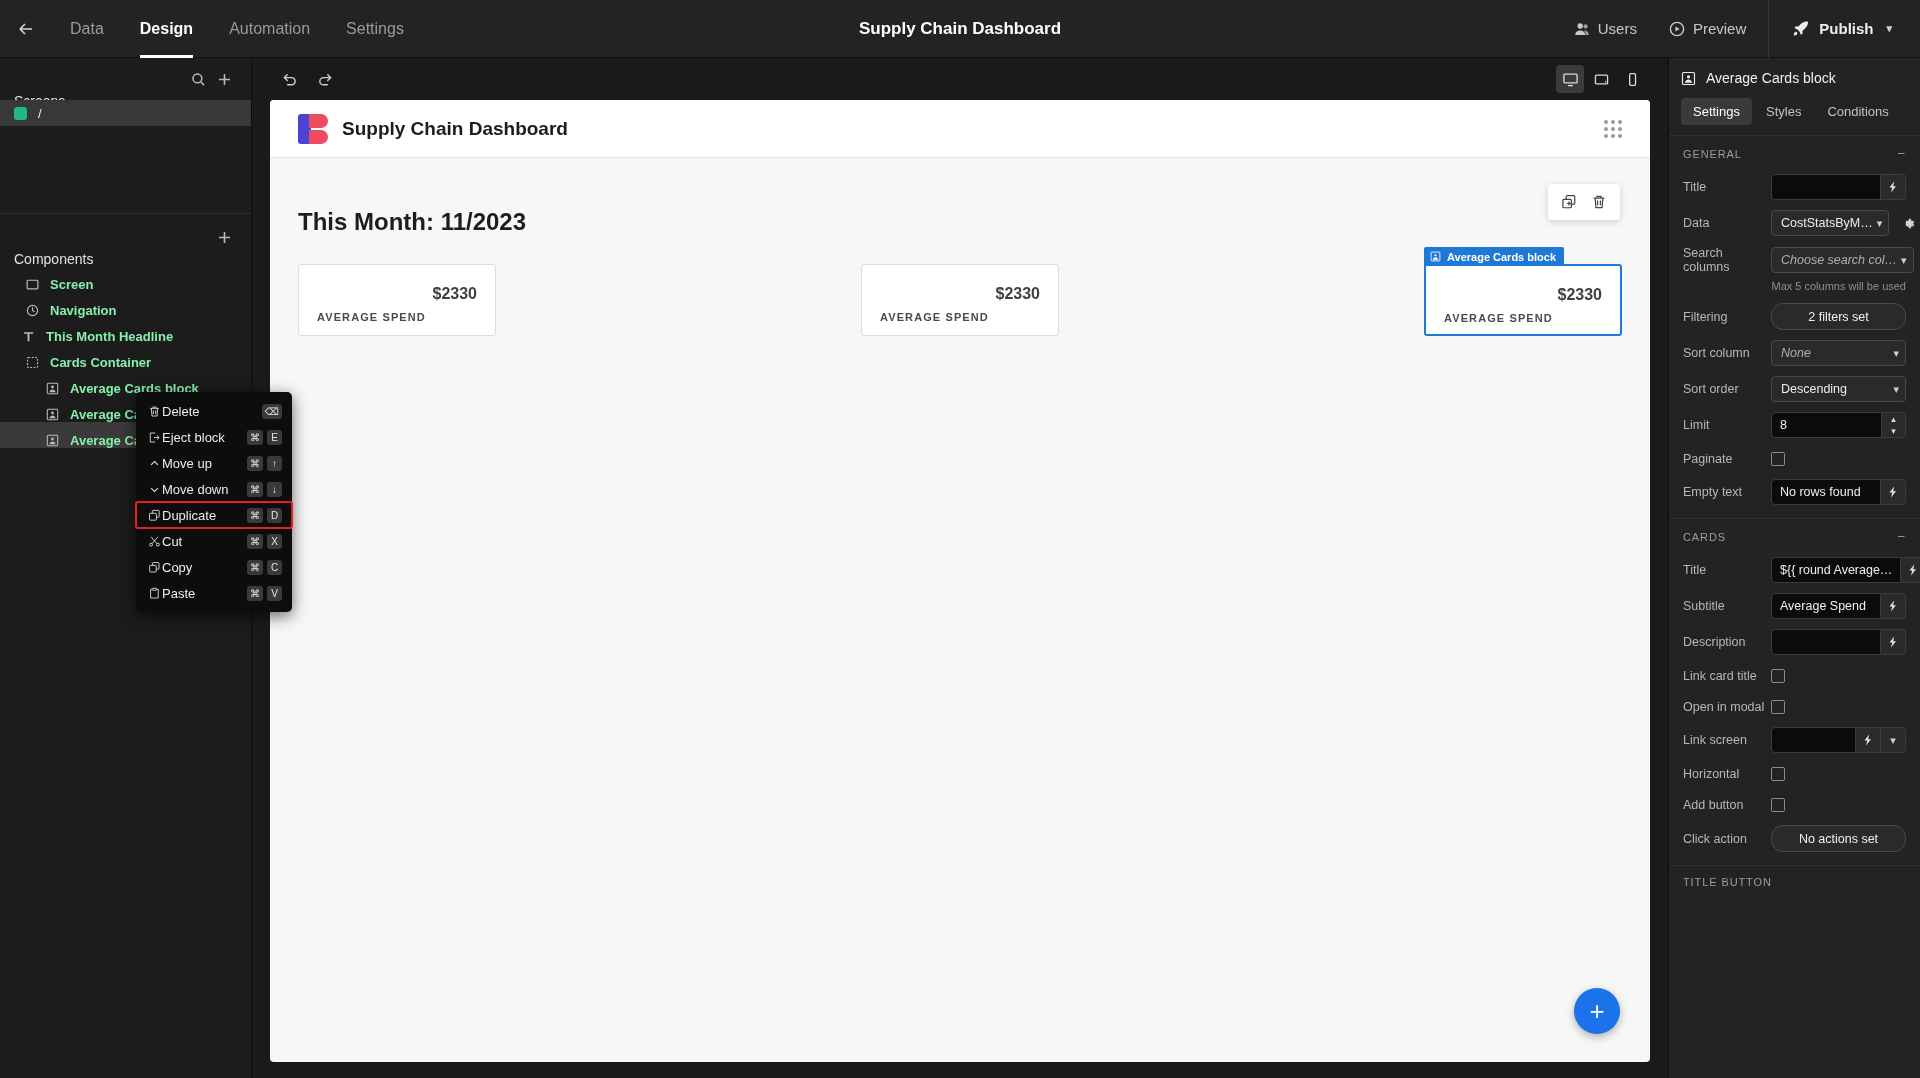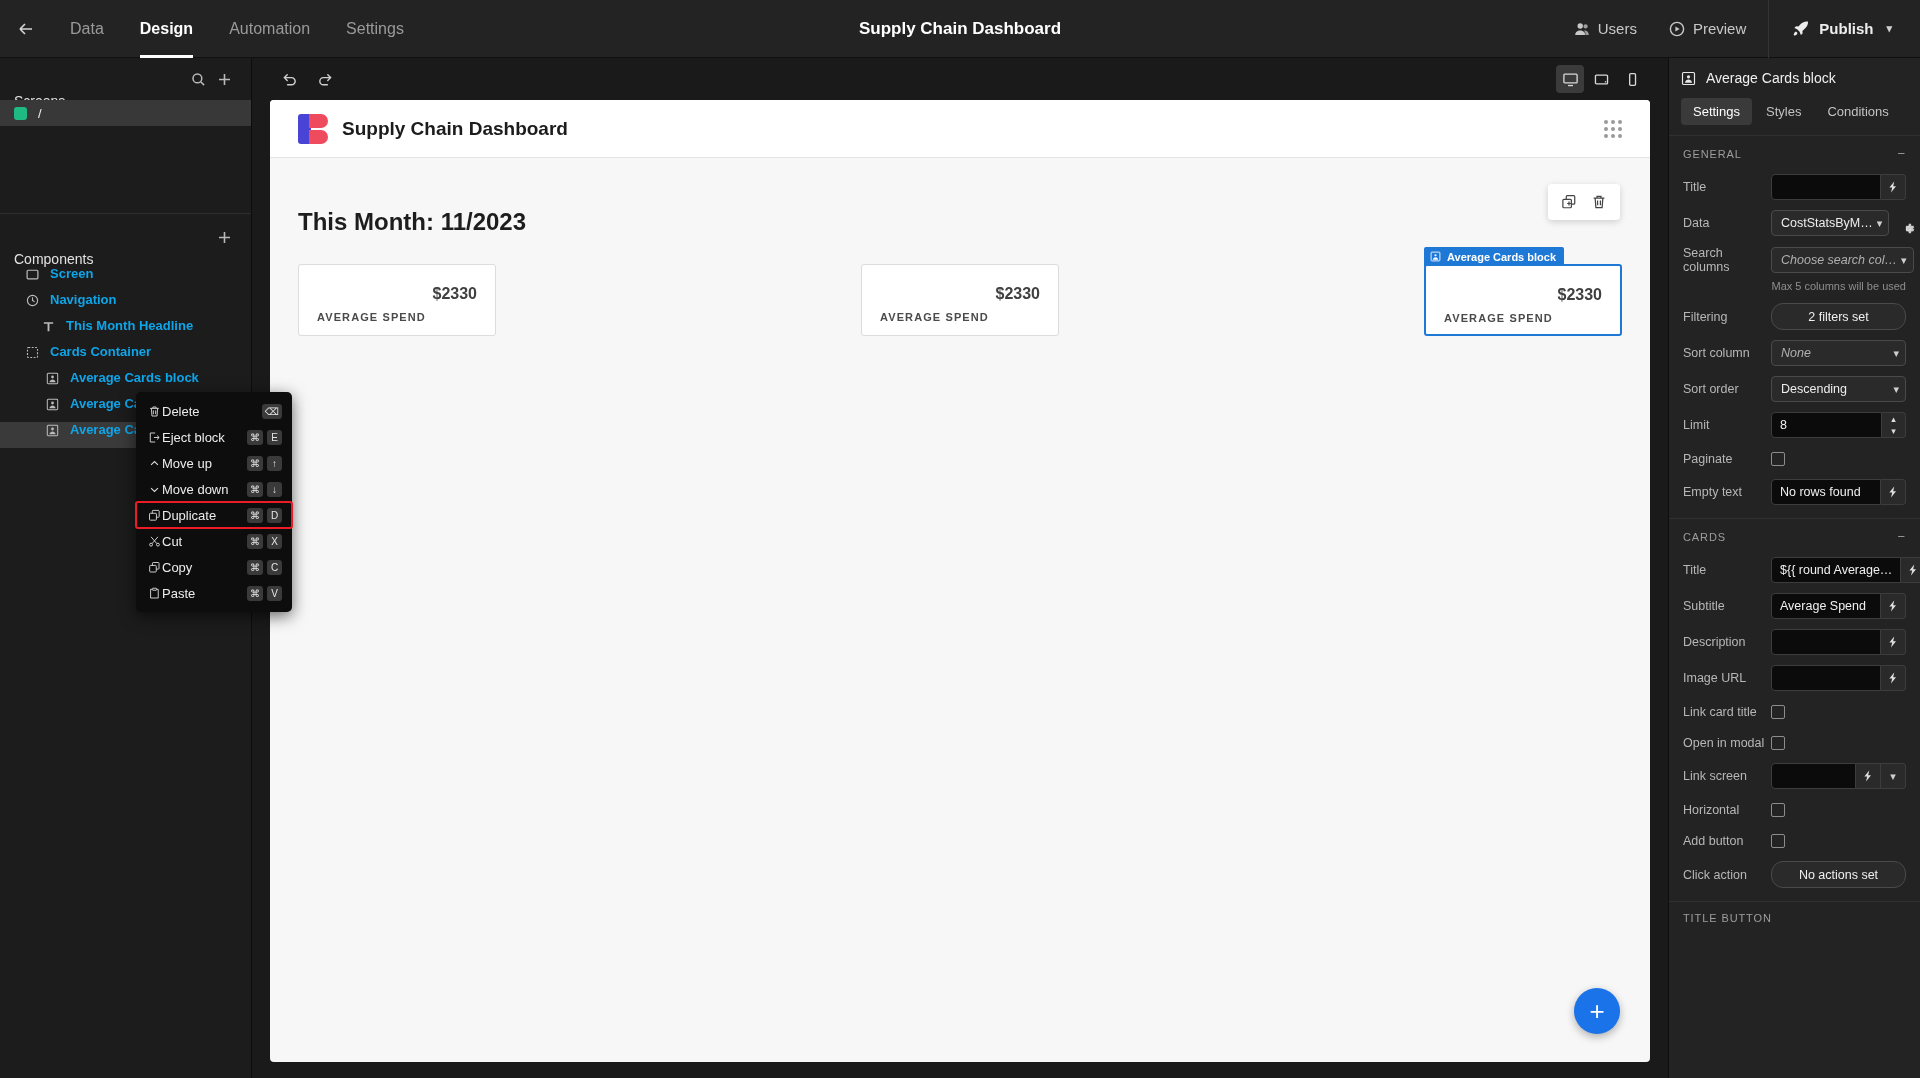--- a/index.html
+++ b/index.html
@@ -61,22 +61,22 @@
   .screens-list { }
   .screen-row {
     height: 26px; display: flex; align-items: center; gap: 11px; padding: 0 14px;
     background: #383838; font-size: 13px; color: #f0f0f0; cursor: pointer;
   }
   .dot { width: 13px; height: 13px; border-radius: 3px; background: #1fb982; }
   .screens-filler { flex: 0 0 87px; }
   .divider { height: 1px; background: #2e2e2e; }
   .comp-list { padding-top: 6px; flex: 1; overflow: hidden; }
   .comp-row {
-    height: 26px; display: flex; align-items: flex-start; gap: 10px; font-size: 13px;
-    color: #0ea5e9; cursor: pointer; font-weight: bold; padding-right: 10px;
+    height: 26px; display: flex; align-items: flex-end; gap: 10px; font-size: 13px;
+    color: #86efac; cursor: pointer; font-weight: bold; padding-right: 10px;
   }
   .comp-row.selected { background: #3a3a3a; }
   .comp-icon { width: 16px; height: 16px; flex: 0 0 16px; display: flex; align-items: center; justify-content: center; color: #bbb; }
 
   
   .center { flex: 1; background: #1a1a1a; display: flex; flex-direction: column; min-width: 0; position: relative; }
   .center-bar { height: 42px; display: flex; align-items: center; padding: 0 22px; flex: 0 0 42px; }
   .cb-icon { width: 30px; height: 28px; display: flex; align-items: center; justify-content: center; color: #cfcfcf; cursor: pointer; margin-right: 6px; }
   .cb-right { margin-left: auto; display: flex; align-items: center; gap: 3px; }
   .device-btn { width: 28px; height: 28px; border-radius: 4px; display: flex; align-items: center; justify-content: center; color: #d9d9d9; cursor: pointer; }
@@ -144,21 +144,21 @@
   .right-body { flex: 1; overflow: hidden; padding-top: 10px; }
   .sec-head {
     display: flex; align-items: center; padding: 10px 14px 8px 14px;
     font-size: 11px; letter-spacing: .9px; color: #9d9d9d;
     border-top: 1px solid #303030;
   }
   .sec-head .sh-t { flex: 1; }
   .sec-head .sh-c { cursor: pointer; color: #9d9d9d; font-size: 13px; }
   .frow { display: flex; align-items: center; padding: 5px 14px; min-height: 31px; }
   .flabel { width: 88px; flex: 0 0 88px; font-size: 12.5px; color: #b7b7b7; }
-  .fctrl { flex: 1; display: flex; align-items: flex-end; gap: 0; }
+  .fctrl { flex: 1; display: flex; align-items: center; gap: 0; }
   .inp {
     flex: 1; height: 26px; background: #0b0b0b; border: 1px solid #3d3d3d; border-radius: 4px 0 0 4px;
     color: #f0f0f0; font-size: 12.5px; display: flex; align-items: center; padding: 0 8px;
     font-family: "Liberation Sans", sans-serif; overflow: hidden; white-space: nowrap;
   }
   .bolt {
     width: 25px; height: 26px; border: 1px solid #3d3d3d; border-left: none;
     border-radius: 0 4px 4px 0; background: #2a2a2a; display: flex; align-items: center;
     justify-content: center; cursor: pointer; color: #e0e0e0;
   }
@@ -304,21 +304,21 @@
         </div>
         <div class="comp-row" style="padding-left:24px;">
           <span class="comp-icon">
             <svg width="13" height="13" viewBox="0 0 14 14" fill="none" stroke="currentColor" stroke-width="1.2">
                 <circle cx="7" cy="7" r="5.5"></circle>
                 <path d="M7 3.4v3.6l2.2 1.4"></path>
               </svg>
           </span>
           <span>Navigation</span>
         </div>
-        <div class="comp-row" style="padding-left:40px;">
+        <div class="comp-row" style="padding-left:20px;">
           <span class="comp-icon">
             <svg width="13" height="13" viewBox="0 0 14 14" fill="currentColor">
                 <path d="M2 2.4h10v1.6H8V12H6V4H2z"></path>
               </svg>
           </span>
           <span>This Month Headline</span>
         </div>
         <div class="comp-row" style="padding-left:24px;">
           <span class="comp-icon">
             <svg width="13" height="13" viewBox="0 0 14 14" fill="none" stroke="currentColor" stroke-width="1.2" stroke-dasharray="2 1.6">
@@ -621,31 +621,20 @@
           <div class="fctrl">
             <div class="inp"></div>
             <div class="bolt">
               <svg width="12" height="12" viewBox="0 0 12 12" fill="currentColor">
                   <path d="M7.2 0.6 2.4 6.6h2.8l-1.2 4.8 5-6.2H6.2z"></path>
                 </svg>
             </div>
           </div>
         </div>
 
-        <div class="frow">
-          <div class="flabel">Image URL</div>
-          <div class="fctrl">
-            <div class="inp"></div>
-            <div class="bolt">
-              <svg width="12" height="12" viewBox="0 0 12 12" fill="currentColor">
-                  <path d="M7.2 0.6 2.4 6.6h2.8l-1.2 4.8 5-6.2H6.2z"></path>
-                </svg>
-            </div>
-          </div>
-        </div>
 
         <div class="frow">
           <div class="flabel">Link card title</div>
           <div class="fctrl">
               <div class="cbx"></div>
             </div>
         </div>
 
         <div class="frow">
           <div class="flabel">Open in modal</div>

